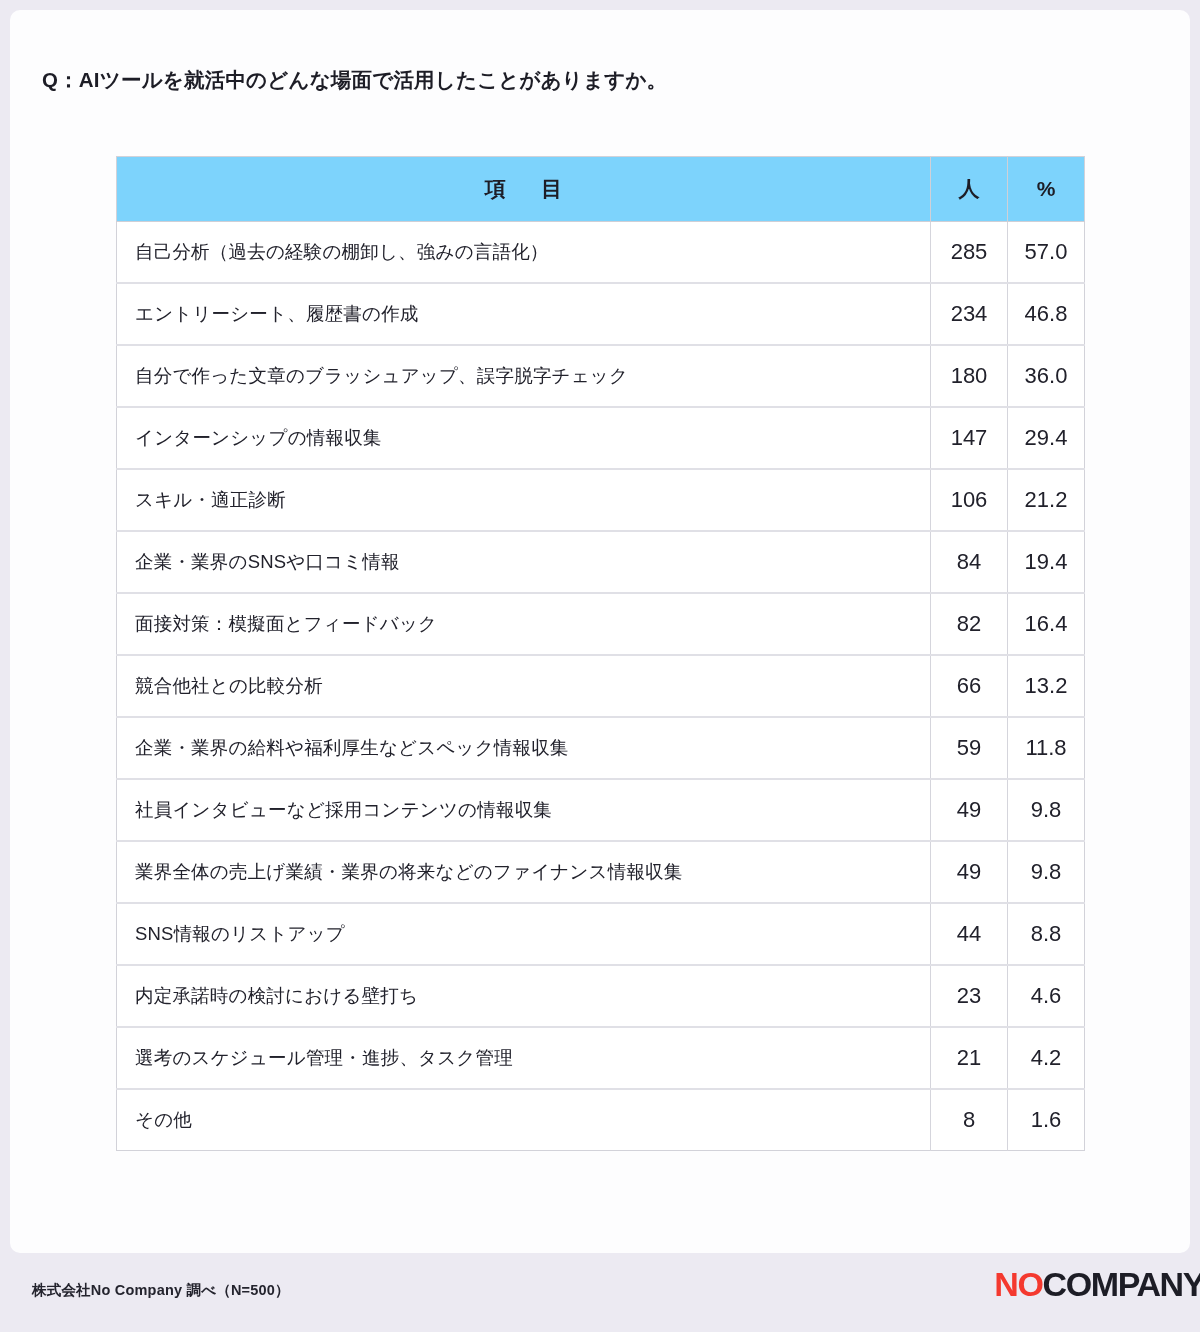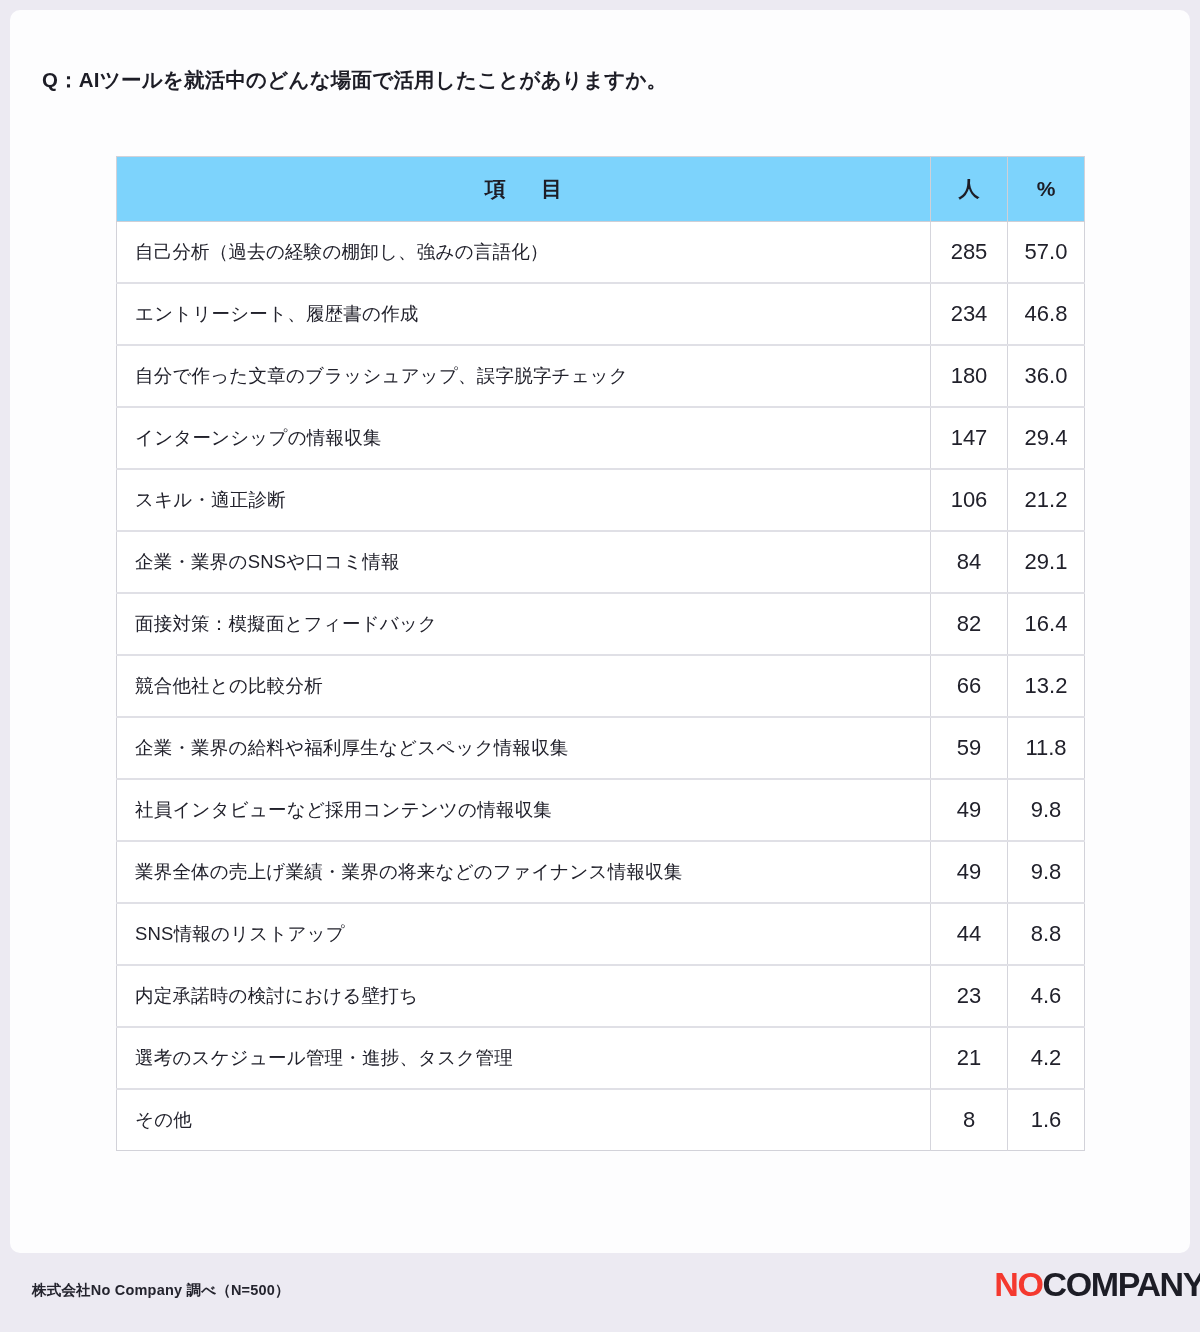--- a/index.html
+++ b/index.html
@@ -180,21 +180,21 @@
             <td class="cell-num">29.4</td>
           </tr>
           <tr>
             <td class="cell-item">スキル・適正診断</td>
             <td class="cell-num">106</td>
             <td class="cell-num">21.2</td>
           </tr>
           <tr>
             <td class="cell-item">企業・業界のSNSや口コミ情報</td>
             <td class="cell-num">84</td>
-            <td class="cell-num">29.1</td>
+            <td class="cell-num">19.4</td>
           </tr>
           <tr>
             <td class="cell-item">面接対策：模擬面とフィードバック</td>
             <td class="cell-num">82</td>
             <td class="cell-num">16.4</td>
           </tr>
           <tr>
             <td class="cell-item">競合他社との比較分析</td>
             <td class="cell-num">66</td>
             <td class="cell-num">13.2</td>

